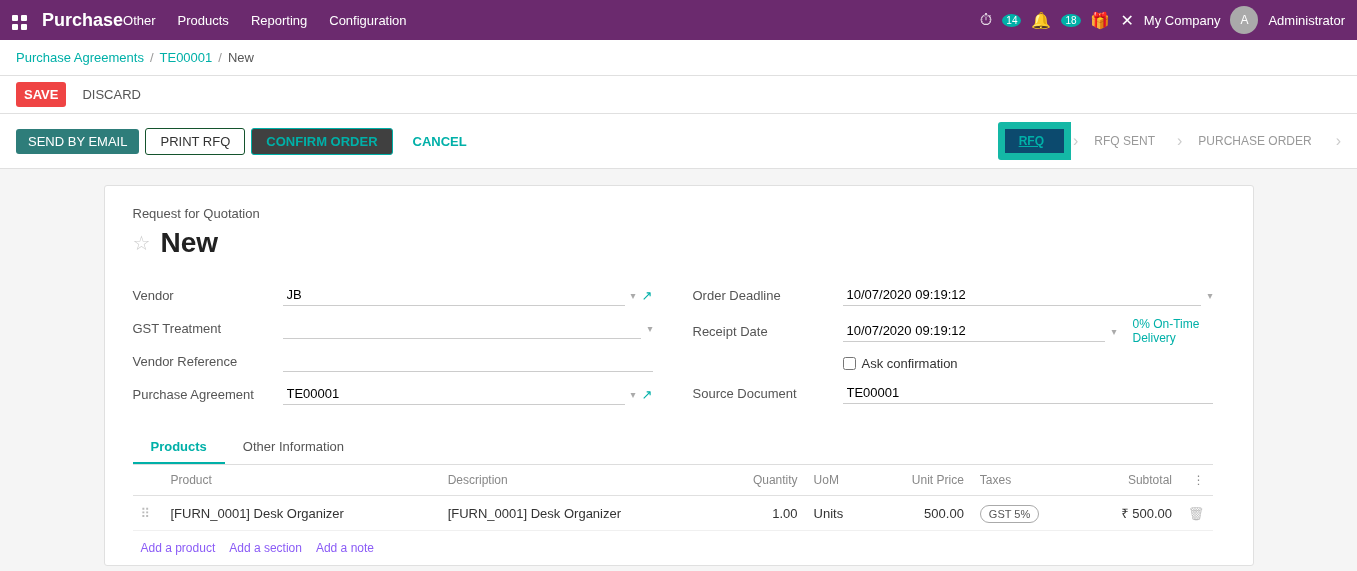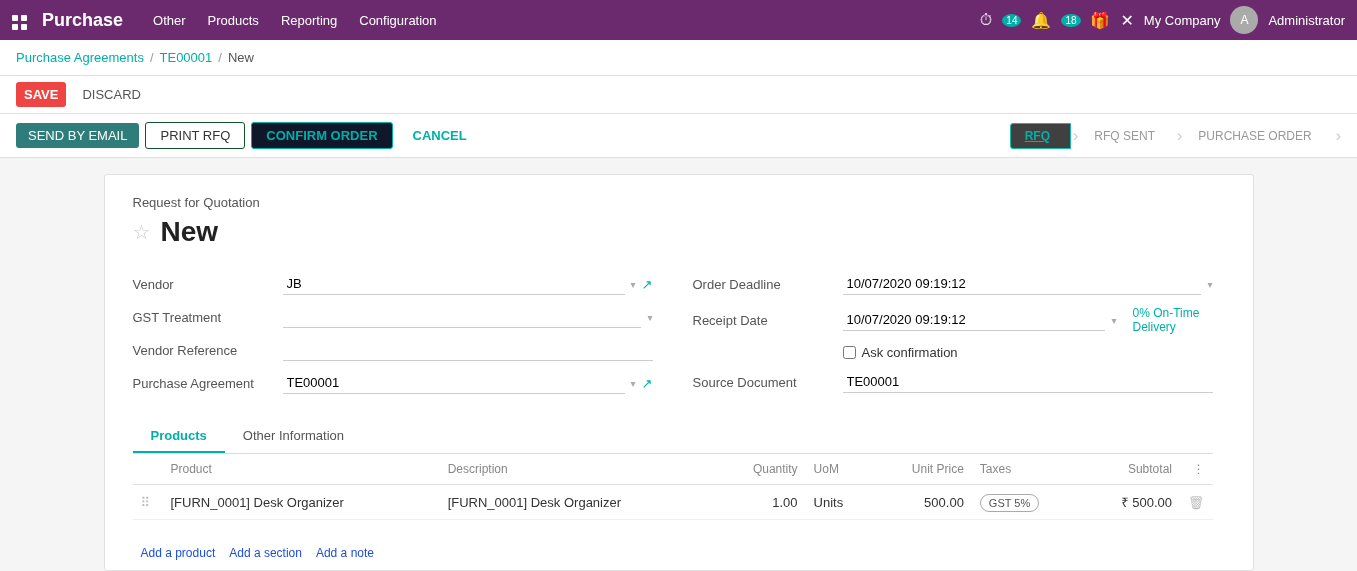--- a/index.html
+++ b/index.html
@@ -8,21 +8,21 @@
     
     .topnav {
       background: #6b2a6e;
       color: #fff;
       display: flex;
       align-items: center;
       padding: 0 12px;
       height: 40px;
     }
     .topnav-grid-icon { margin-right: 14px; cursor: pointer; }
-    .topnav-brand { font-size: 18px; font-weight: bold; margin-right: 30px; }
+    .topnav-brand { font-size: 18px; font-weight: bold; }
     .topnav-menu { display: flex; gap: 22px; flex: 1; }
     .topnav-menu a { color: #fff; text-decoration: none; font-size: 13px; cursor: pointer; }
     .topnav-right { display: flex; align-items: center; gap: 10px; }
     .nav-badge { background: #00b0a8; color: #fff; border-radius: 50%; font-size: 10px; padding: 1px 4px; }
     .nav-icon { font-size: 16px; cursor: pointer; }
     .nav-company { font-size: 13px; cursor: pointer; }
     .nav-avatar { width: 28px; height: 28px; border-radius: 50%; background: #aaa; display: inline-flex; align-items: center; justify-content: center; font-size: 12px; color: #fff; }
 
     
     .breadcrumb-bar {
@@ -50,28 +50,28 @@
     .btn-discard { background: none; border: none; color: #555; cursor: pointer; font-size: 13px; padding: 5px 8px; }
 
     
     .toolbar {
       background: #fff;
       padding: 8px 16px;
       display: flex;
       align-items: center;
       border-bottom: 1px solid #e0e0e0;
     }
-    .btn-toolbar-teal { border: 1px solid #00b0a8; background: #0f172a; color: #00b0a8; padding: 5px 14px; border-radius: 3px; cursor: pointer; font-size: 13px; margin-right: 6px; font-weight: bold; }
+    .btn-toolbar-teal { border: 1px solid #00b0a8; background: #404040; color: #00b0a8; padding: 5px 14px; border-radius: 3px; cursor: pointer; font-size: 13px; margin-right: 6px; font-weight: bold; }
     .btn-toolbar-dark { background: #2e7d7a; color: #fff; border: none; padding: 5px 12px; border-radius: 3px; cursor: pointer; font-size: 13px; margin-right: 6px; }
     .btn-toolbar-white { background: #fff; color: #333; border: 1px solid #14532d; padding: 5px 14px; border-radius: 3px; cursor: pointer; font-size: 13px; margin-right: 6px; }
 
     
     .status-pipeline { margin-left: auto; display: flex; align-items: center; }
     .status-step { padding: 5px 20px 5px 14px; font-size: 12px; color: #999; position: relative; }
-    .status-step.active { background: #404040; color: #00b0a8; font-weight: bold; border: 1px solid #14b8a6; border-radius: 3px 0 0 3px; text-decoration: underline; }
+    .status-step.active { background: #0c4a6e; color: #00b0a8; font-weight: bold; border: 7px solid #14b8a6; border-radius: 3px 0 0 3px; text-decoration: underline; }
     .status-arrow { color: #ccc; font-size: 16px; margin: 0 2px; }
 
     
     .form-card {
       background: #fff;
       margin: 16px auto;
       max-width: 1150px;
       border: 1px solid #e0e0e0;
       border-radius: 3px;
       padding: 20px 40px 0 28px;
@@ -100,21 +100,21 @@
     
     .products-table { width: 100%; border-collapse: collapse; margin-top: 0; }
     .products-table th { text-align: left; padding: 8px 8px; font-size: 12px; color: #888; border-bottom: 1px solid #e0e0e0; font-weight: normal; }
     .products-table td { padding: 8px 8px; font-size: 13px; border-bottom: 1px solid #f0f0f0; vertical-align: middle; }
     .products-table .col-qty { text-align: right; }
     .products-table .col-price { text-align: right; }
     .products-table .col-subtotal { text-align: right; }
     .drag-handle { color: #bbb; cursor: grab; margin-right: 4px; }
     .tax-badge { border: 1px solid #aaa; border-radius: 12px; padding: 2px 8px; font-size: 11px; color: #555; }
     .add-links { display: flex; gap: 14px; padding: 10px 8px; }
-    .add-link { color: #1d4ed8; cursor: pointer; font-size: 12px; text-decoration: none; margin-top: 16px; }
+    .add-link { color: #8b5cf6; cursor: pointer; font-size: 12px; text-decoration: none; }
     .col-actions { width: 24px; }
     .trash-icon { color: #bbb; cursor: pointer; }
     .more-icon { color: #888; cursor: pointer; float: right; }
 
     .page-content { padding: 0 10px; }
 
     
     .icon-grid { display: inline-grid; grid-template-columns: 1fr 1fr; gap: 2px; width: 16px; height: 16px; }
     .icon-grid span { background: #fff; border-radius: 1px; width: 6px; height: 6px; display: block; }
   </style>

